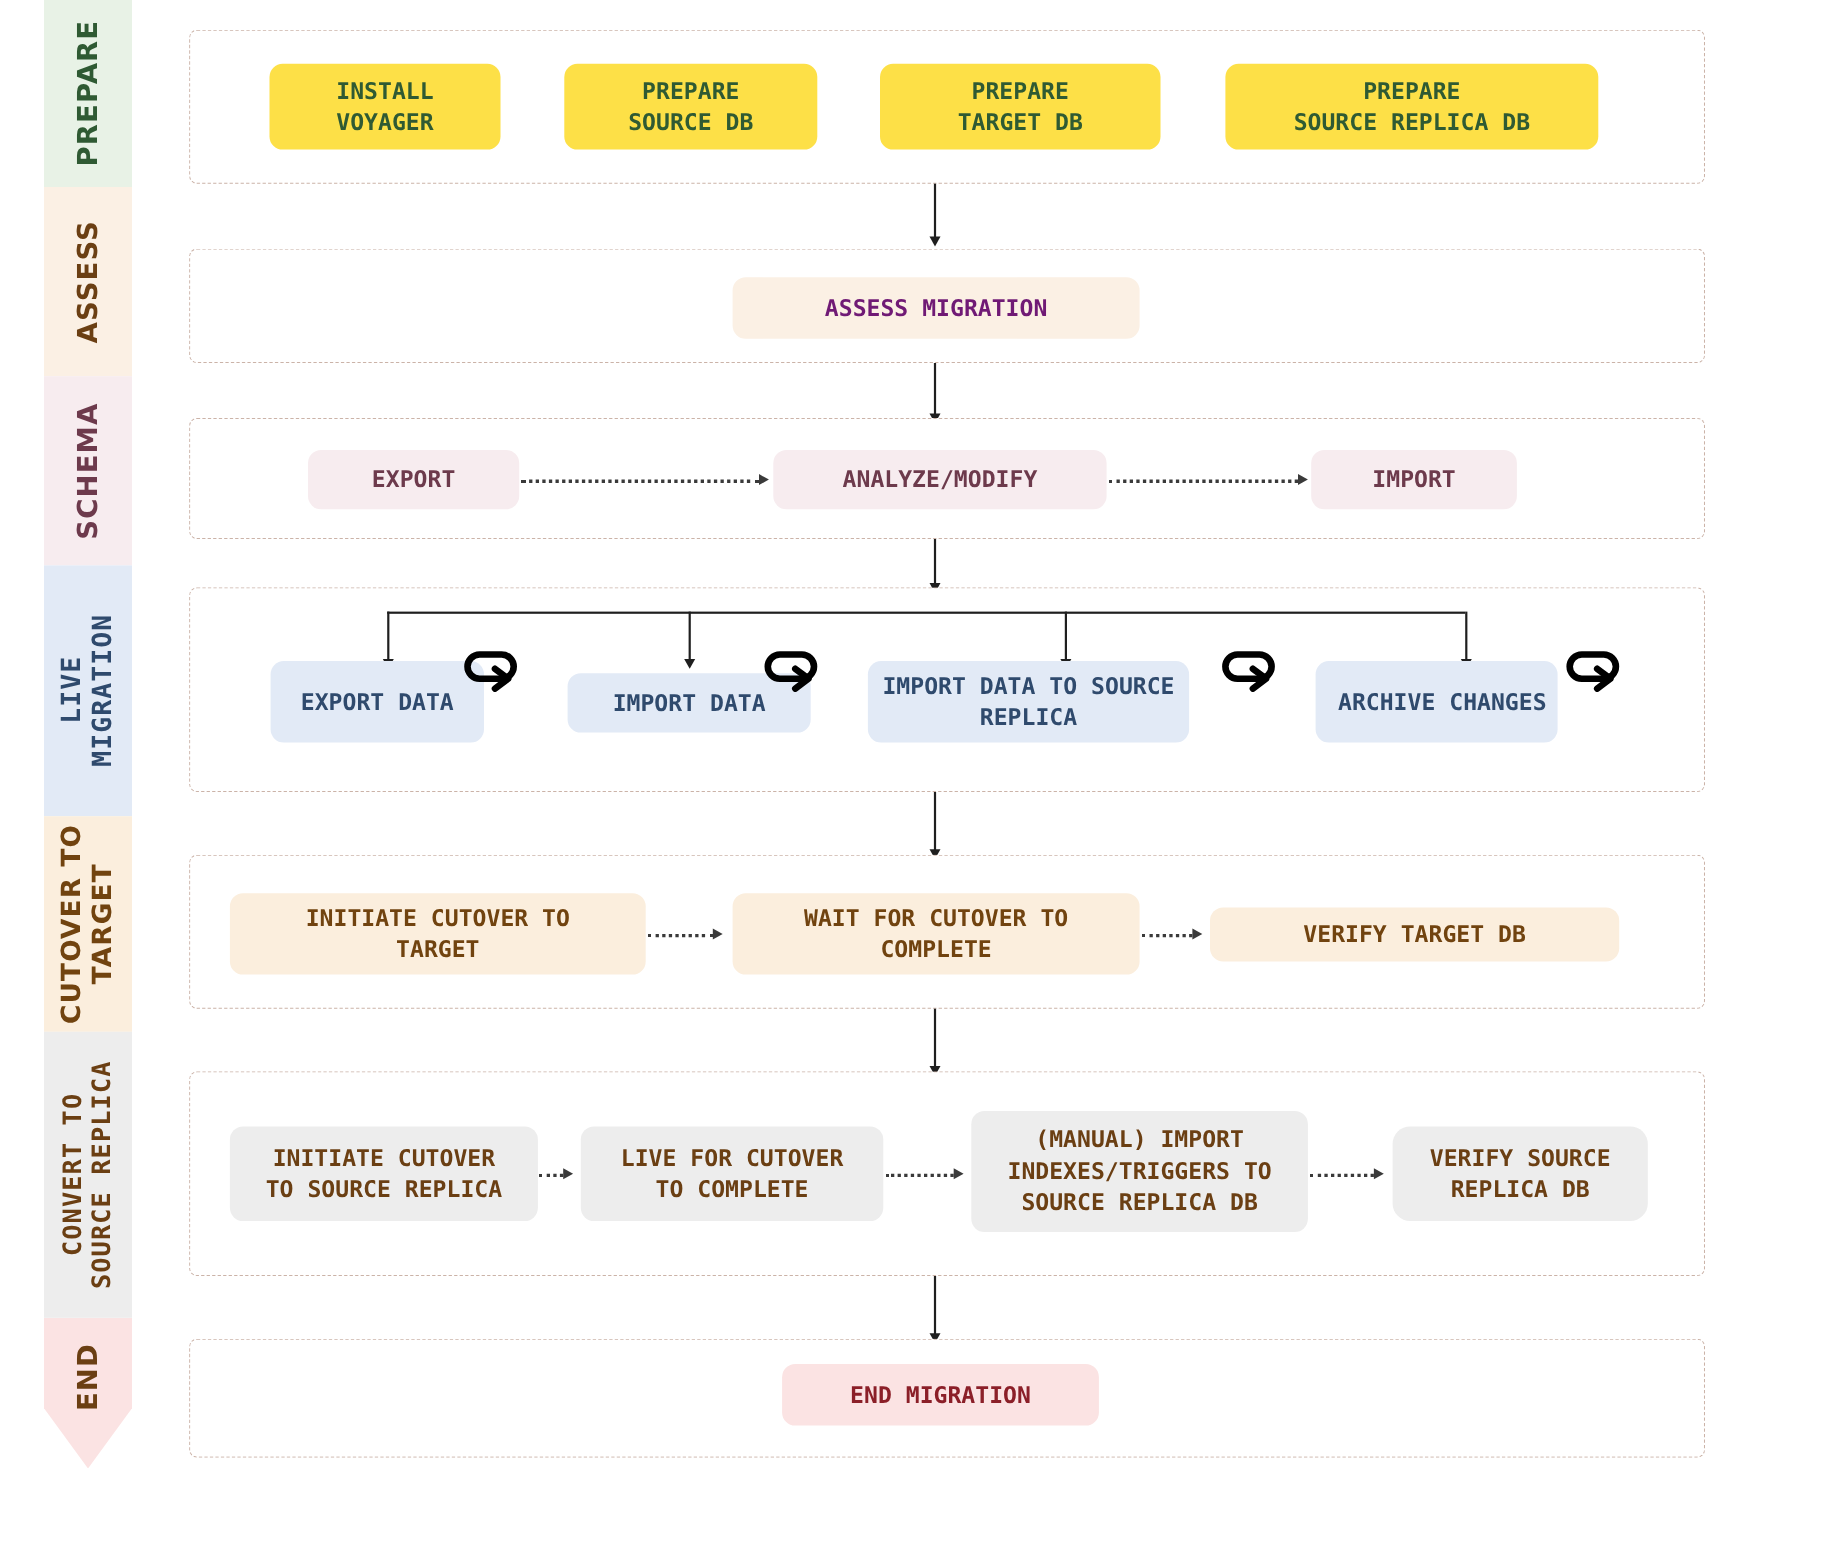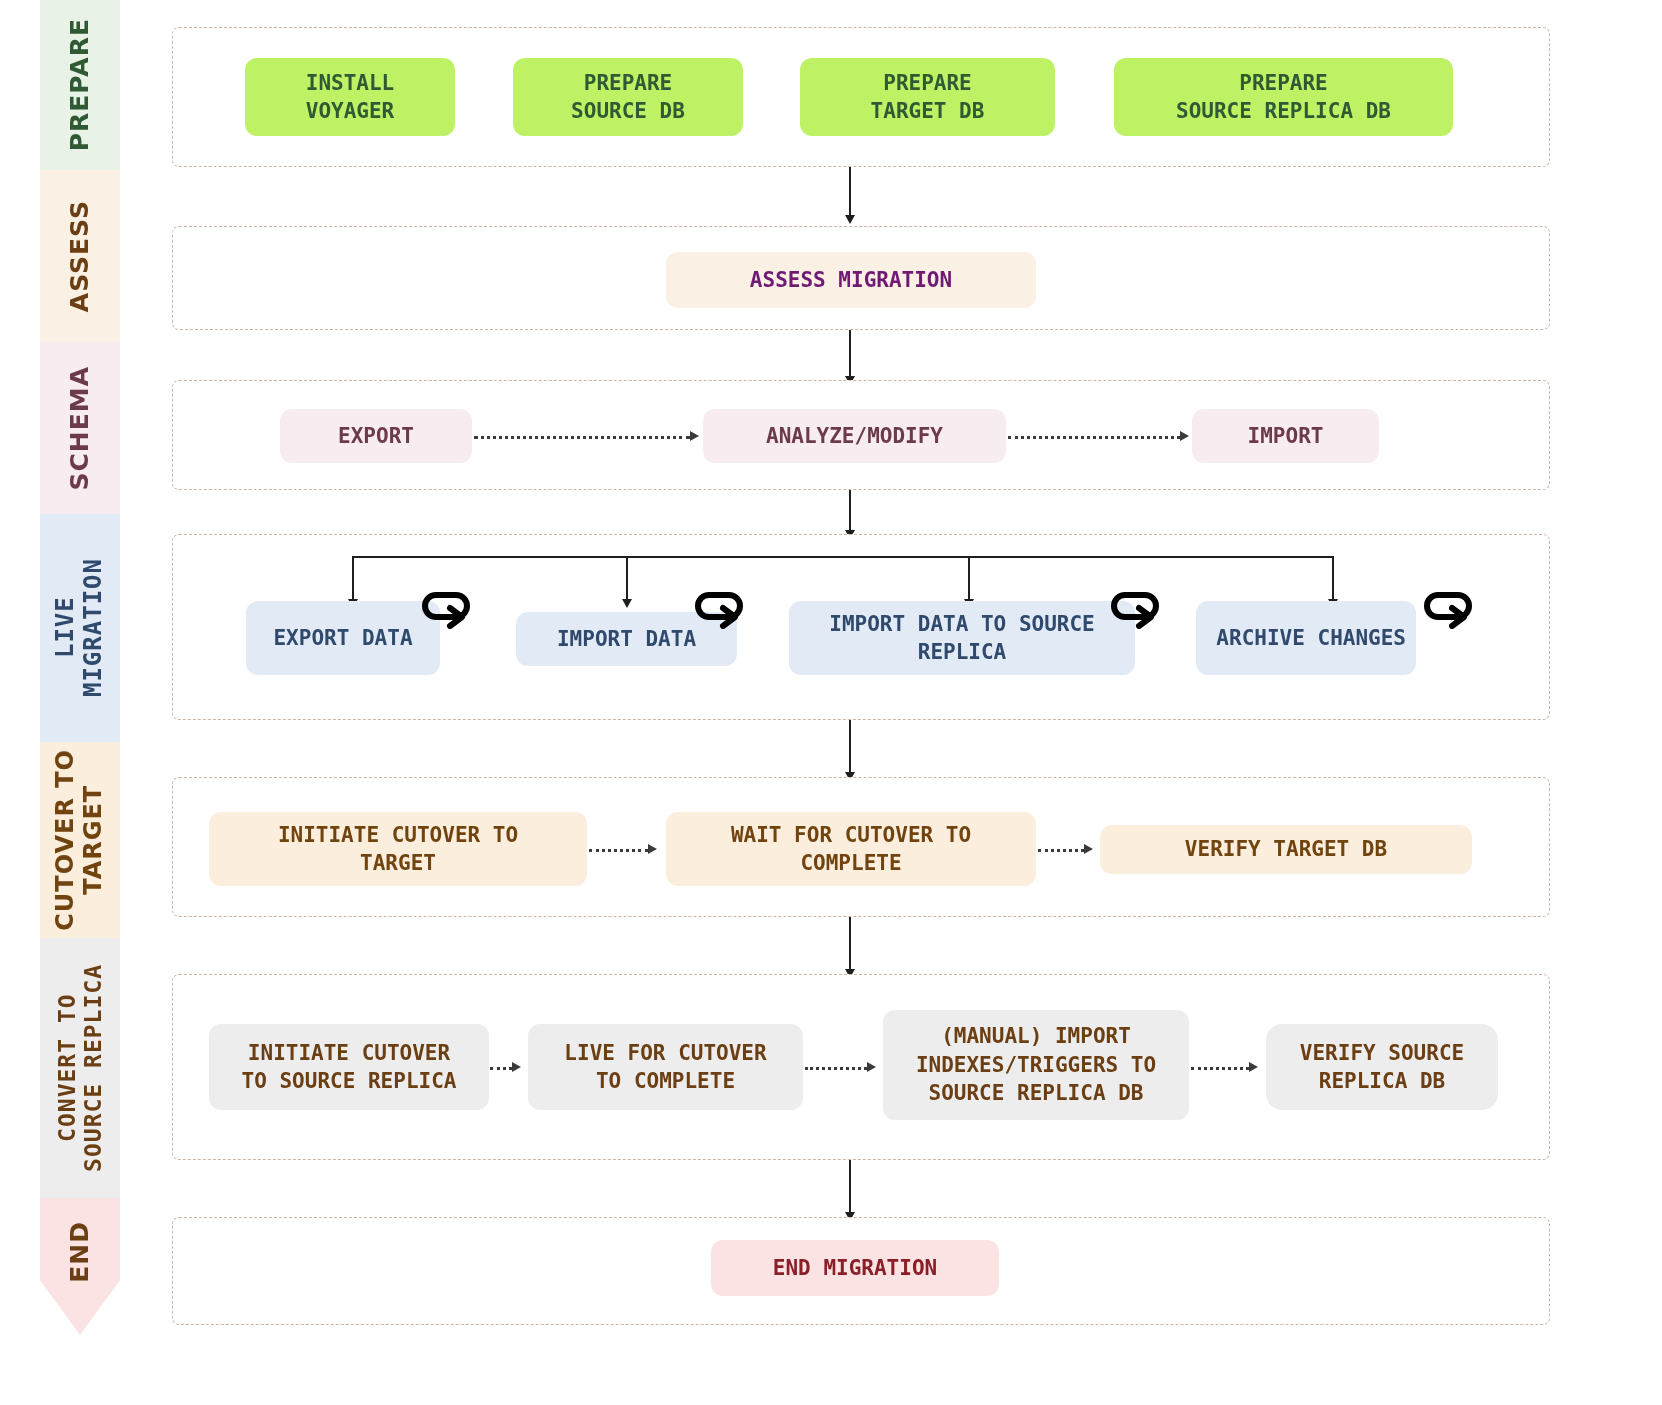--- a/index.html
+++ b/index.html
@@ -68,21 +68,21 @@
     align-items: center;
     justify-content: center;
     text-align: center;
     font-family: "DejaVu Sans Mono", "Liberation Mono", monospace;
     font-weight: bold;
     font-size: 21px;
     line-height: 1.35;
     white-space: pre-line;
     padding: 4px 10px;
   }
-  .n-prepare { background: #bef264; color: #2f5a33; }
+  .n-prepare { background: #fde047; color: #2f5a33; }
   .n-assess  { background: #fbf0e4; color: #701a75; }
   .n-schema  { background: #f7ecef; color: #6e3murky; }
   .n-schema  { background: #f7ecef; color: #6d3a4c; }
   .n-live    { background: #e2eaf6; color: #2f4a6d; }
   .n-cutover { background: #fbeedd; color: #71430f; }
   .n-convert { background: #ededed; color: #6b3f13; }
   .n-end     { background: #fbe3e3; color: #8b1f28; }
 
   
   .vline {
@@ -220,21 +220,21 @@
   <div class="arrowdown" style="left:964px;top:599px;"></div>
   <div class="vline" style="left:1332px;top:556px;height:45px;"></div>
   <div class="arrowdown" style="left:1328px;top:599px;"></div>
 
   <div class="node n-live" style="left:246px;top:601px;width:194px;height:74px;">
     <span>EXPORT DATA</span>
   </div>
   <div class="node n-live" style="left:516px;top:612px;width:221px;height:54px;">
     <span>IMPORT DATA</span>
   </div>
-  <div class="node n-live" style="left:789px;top:601px;width:346px;height:74px;">
+  <div class="node n-live" style="left:789px;top:601px;width:292px;height:74px;">
     <span>IMPORT DATA TO SOURCE
 REPLICA</span>
   </div>
   <div class="node n-live" style="left:1196px;top:601px;width:220px;height:74px;justify-content:flex-end;">
     <span>ARCHIVE CHANGES</span>
   </div>
 
   <svg class="loop-icon" style="left:416px;top:583px;" width="60" height="46" viewBox="0 0 60 46">
     <path d="M22 12 H40 A11 11 0 0 1 40 34 H20 A11 11 0 0 1 20 12 Z" fill="none" stroke="#000" stroke-width="6"></path>
     <path d="M34 25 L46 34 L34 43" fill="none" stroke="#000" stroke-width="6" stroke-linecap="round" stroke-linejoin="round"></path>

